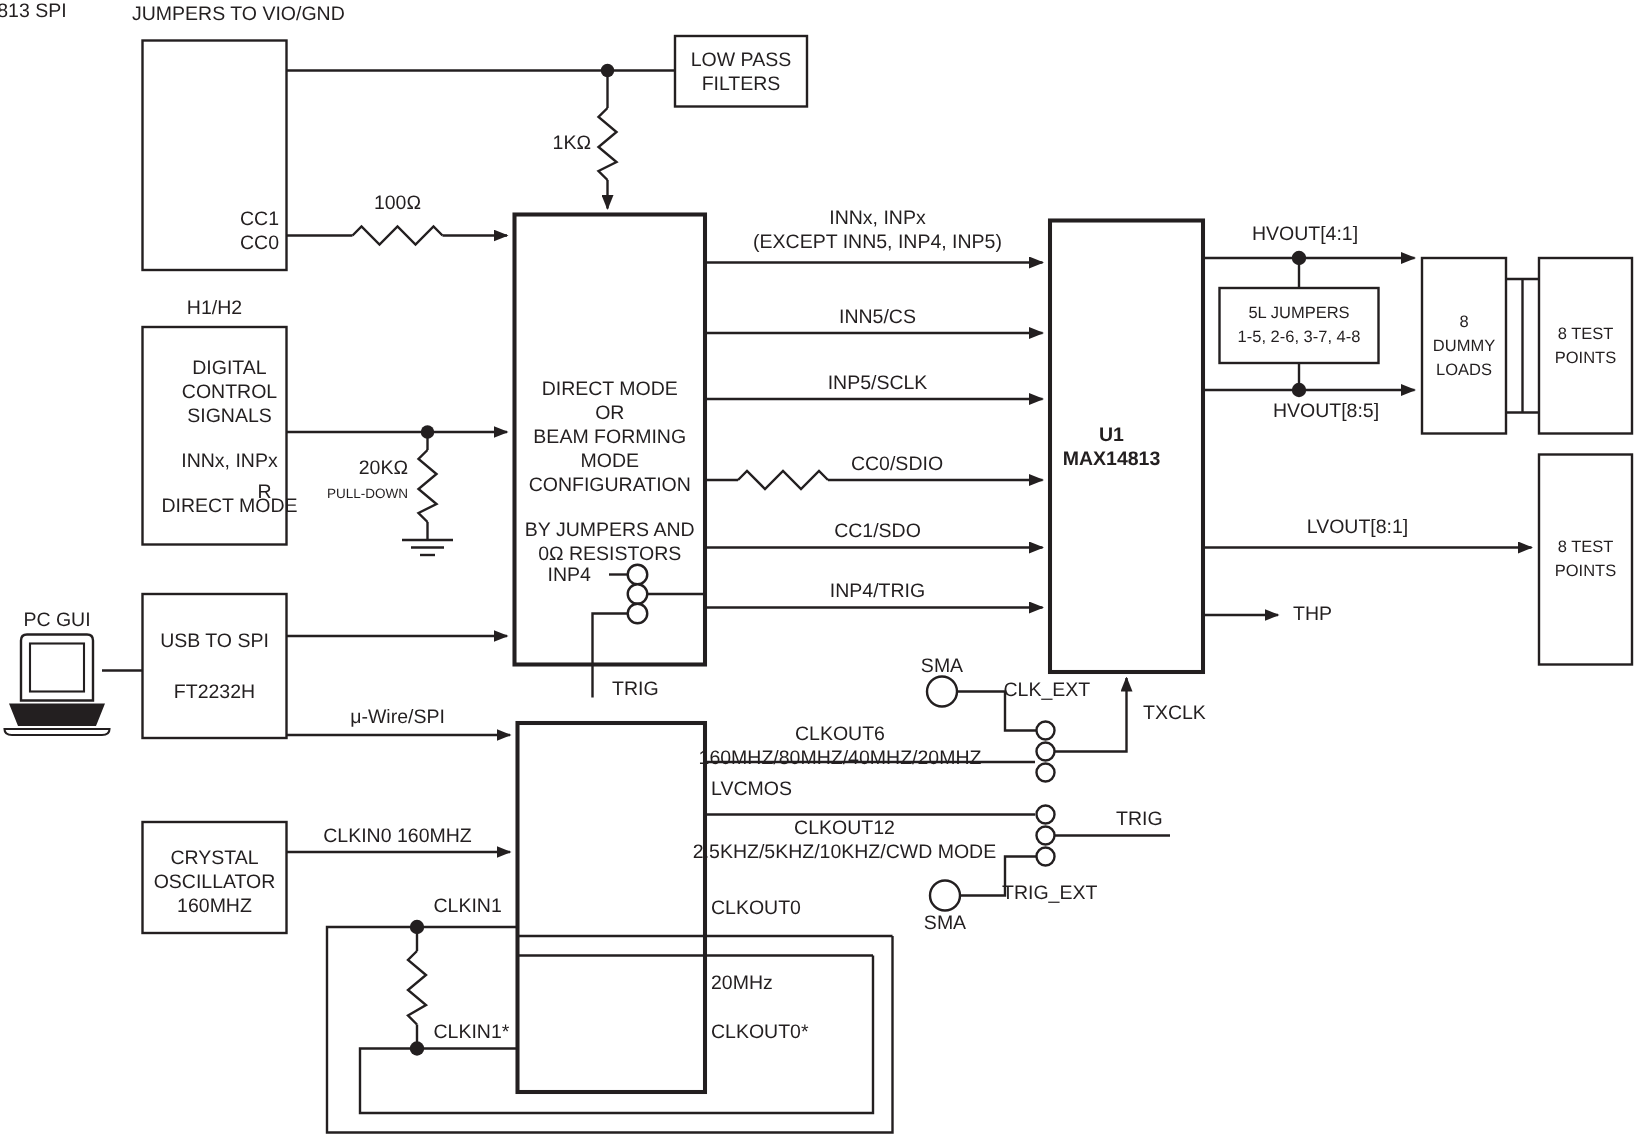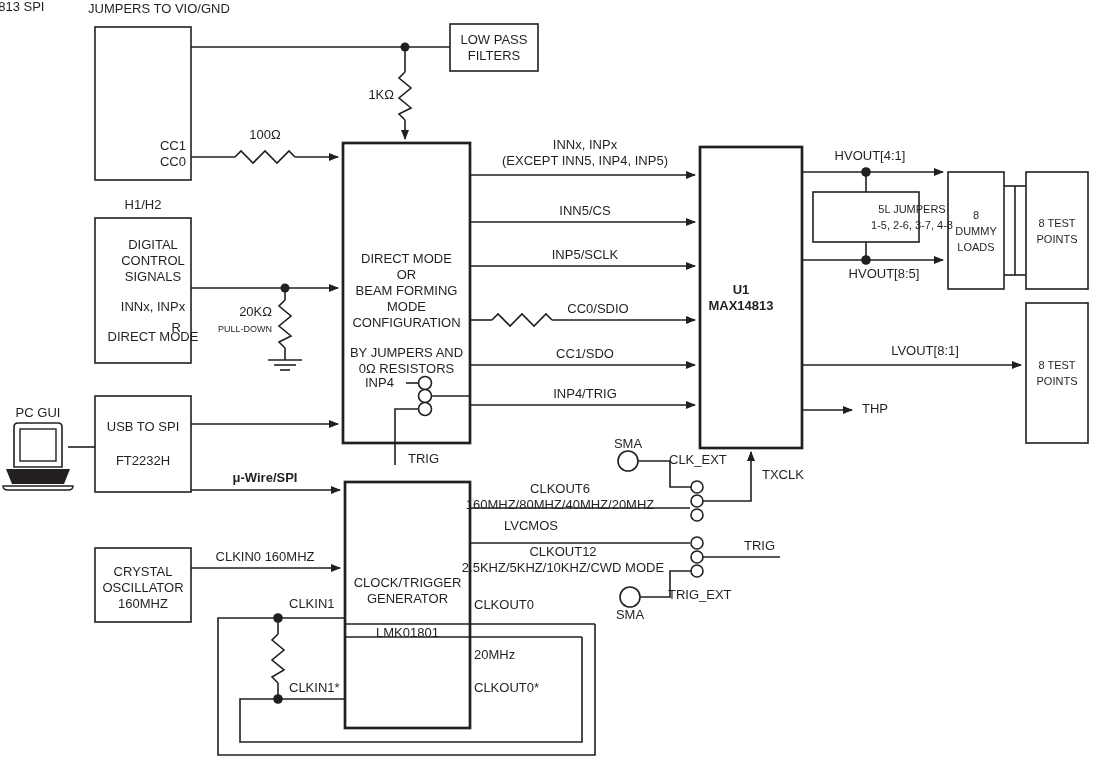--- a/index.html
+++ b/index.html
@@ -201,68 +201,60 @@
   <div class="lbl ctr" style="left:585px;top:387px;">INP4/TRIG</div>
 
   <div class="lbl ctr" style="left:38px;top:406px;">PC GUI</div>
 
   <div class="bx" style="left:95px;top:396px;width:96px;height:96px;">
     <div>USB TO SPI</div>
     <div style="height:18px;"></div>
     <div>FT2232H</div>
   </div>
   <div class="lbl ctr" style="left" :="">MAX14813 SPI</div>
-  <div class="lbl ctr" style="left:265px;top:471px;font-weight:bold;">μ-Wire/SPI</div>
+  <div class="lbl ctr" style="left:265px;top:471px;">μ-Wire/SPI</div>
 
   <div class="bx" style="left:95px;top:548px;width:96px;height:80px;">
     <div>CRYSTAL</div>
     <div>OSCILLATOR</div>
     <div>160MHZ</div>
   </div>
   <div class="lbl ctr" style="left:265px;top:550px;">CLKIN0 160MHZ</div>
 
-  <div class="bx" style="left:345px;top:482px;width:125px;height:246px;">
-    <div style="margin-top:6px;">
-      <div>CLOCK/TRIGGER</div>
-      <div>GENERATOR</div>
-      <div style="height:18px;"></div>
-      <div>LMK01801</div>
-    </div>
-  </div>
 
   <div class="lbl" style="left:289px;top:597px;">CLKIN1</div>
   <div class="lbl" style="left:289px;top:681px;">CLKIN1*</div>
 
   <div class="lbl ctr" style="left:560px;top:482px;">CLKOUT6</div>
   <div class="lbl ctr" style="left:560px;top:498px;">160MHZ/80MHZ/40MHZ/20MHZ</div>
-  <div class="lbl" style="left:474px;top:519px;margin-left:30px;">LVCMOS</div>
+  <div class="lbl" style="left:474px;top:519px;">LVCMOS</div>
   <div class="lbl ctr" style="left:563px;top:545px;">CLKOUT12</div>
   <div class="lbl ctr" style="left:563px;top:561px;">2.5KHZ/5KHZ/10KHZ/CWD MODE</div>
   <div class="lbl" style="left:474px;top:598px;">CLKOUT0</div>
   <div class="lbl" style="left:474px;top:648px;">20MHz</div>
   <div class="lbl" style="left:474px;top:681px;">CLKOUT0*</div>
 
   <div class="lbl ctr" style="left:628px;top:437px;">SMA</div>
   <div class="lbl" style="left:669px;top:453px;">CLK_EXT</div>
   <div class="lbl" style="left:668px;top:588px;">TRIG_EXT</div>
   <div class="lbl ctr" style="left:630px;top:608px;">SMA</div>
   <div class="lbl" style="left:762px;top:468px;">TXCLK</div>
   <div class="lbl" style="left:744px;top:539px;">TRIG</div>
 
   <div class="bx bold" style="left:700px;top:147px;width:82px;height:301px;">
     <div>U1</div>
     <div>MAX14813</div>
   </div>
 
   <div class="lbl ctr" style="left:870px;top:149px;">HVOUT[4:1]</div>
   <div class="lbl ctr" style="left:870px;top:267px;padding-left:28px;">HVOUT[8:5]</div>
-  <div class="lbl ctr" style="left:905px;top:344px;margin-left:20px;">LVOUT[8:1]</div>
+  <div class="lbl ctr" style="left:905px;top:344px;">LVOUT[8:1]</div>
   <div class="lbl" style="left:862px;top:402px;">THP</div>
 
-  <div class="bx small" style="left:859px;top:192px;width:106px;height:50px;">
+  <div class="bx small" style="left:813px;top:192px;width:106px;height:50px;">
     <div>5L JUMPERS</div>
     <div>1-5, 2-6, 3-7, 4-8</div>
   </div>
 
   <div class="bx small" style="left:948px;top:172px;width:56px;height:117px;">
     <div>8</div>
     <div>DUMMY</div>
     <div>LOADS</div>
   </div>
 

